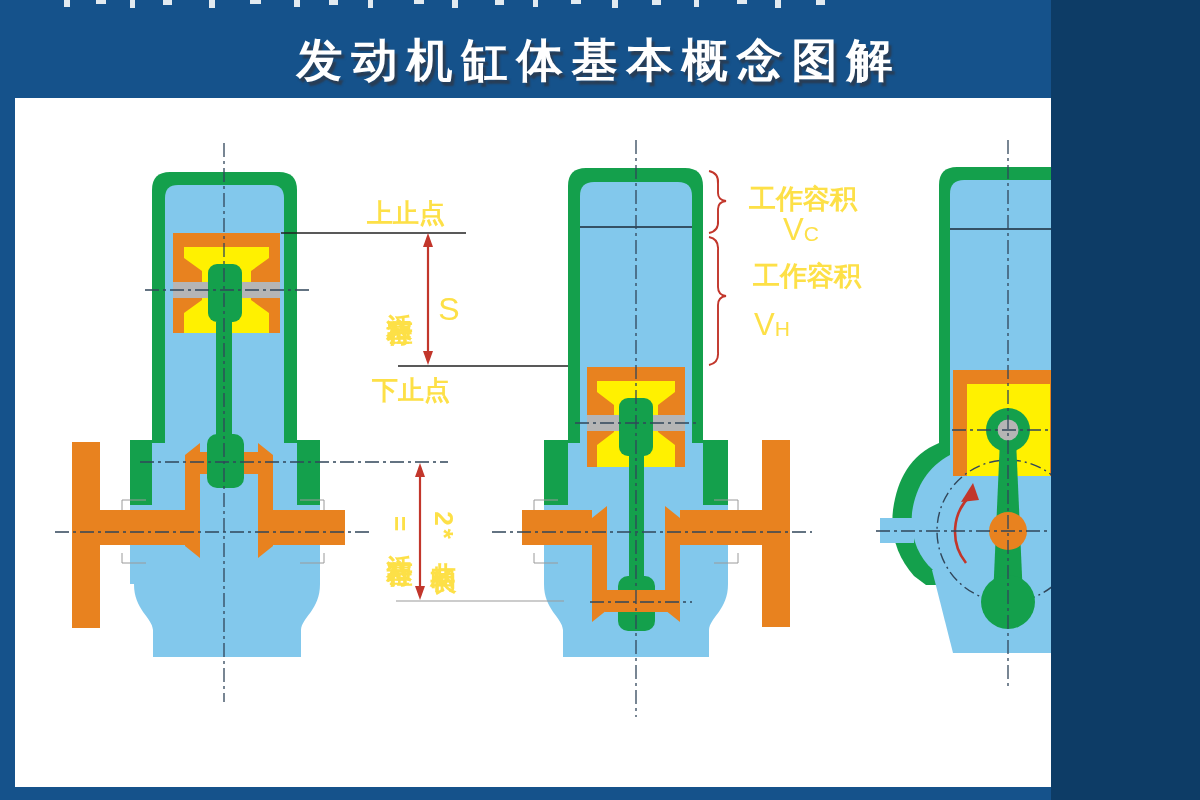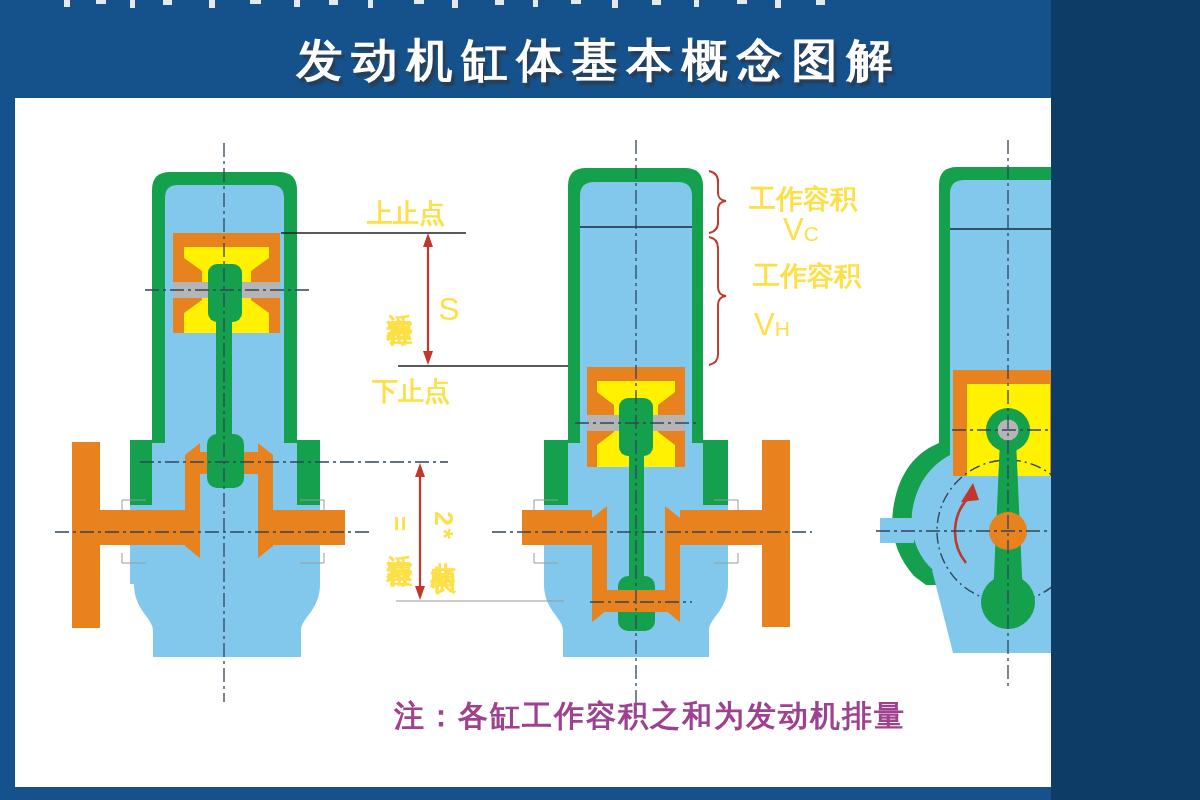--- a/index.html
+++ b/index.html
@@ -183,26 +183,25 @@
     <g stroke="#C2362B" stroke-width="1.9" fill="none">
       <path d="M709,171 Q719,173 718,184 L718,193 Q718,200 726,201 Q718,202 718,209 L718,220 Q719,231 709,233"></path>
       <path d="M709,237 Q719,239 718,250 L718,287 Q718,295 726,296 Q718,297 718,305 L718,352 Q719,363 709,365"></path>
       <path d="M1078,169 Q1091,171 1090,184 L1090,252 Q1090,264 1102,267 Q1090,270 1090,282 L1090,352 Q1091,366 1078,368"></path>
     </g>
   </svg>
 
   <div class="title">发动机缸体基本概念图解</div>
 
   <div class="lbl sz26" style="left:406px;top:213px;">上止点</div>
-  <div class="lbl sz26" style="left:411px;top:391px;">下止点</div>
+  <div class="lbl sz26" style="left:411px;top:391px;font-family:Liberation Serif, serif;">下止点</div>
   <div class="lbl sz26 vert" style="left:400px;top:299px;">活塞行程</div>
   <div class="lbl s-sym" style="left:449px;top:309px;">S</div>
 
   <div class="lbl sz27" style="left:803px;top:199px;">工作容积</div>
   <div class="lbl" style="left:801px;top:229px;text-align:center;"><span class="vmain">V</span><span class="vsub">C</span></div>
   <div class="lbl sz27" style="left:807px;top:276px;">工作容积</div>
   <div class="lbl" style="left:772px;top:324px;"><span class="vmain">V</span><span class="vsub">H</span></div>
 
   <div class="lbl sz26 vert" style="left:400px;top:531px;">=活塞行程</div>
   <div class="lbl sz26 vert" style="left:444px;top:531px;">2*曲柄长</div>
 
-  <div class="note">注：各缸工作容积之和为发动机排量</div>
 </div>
 
 </body></html>

